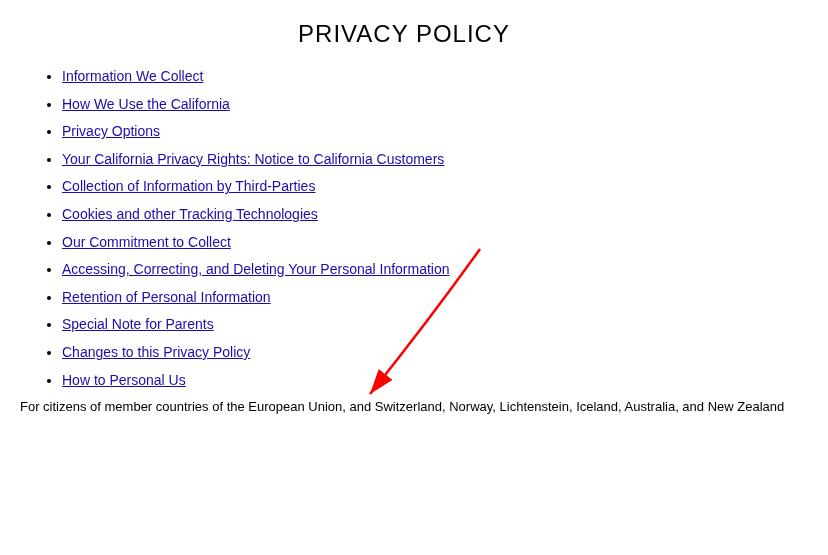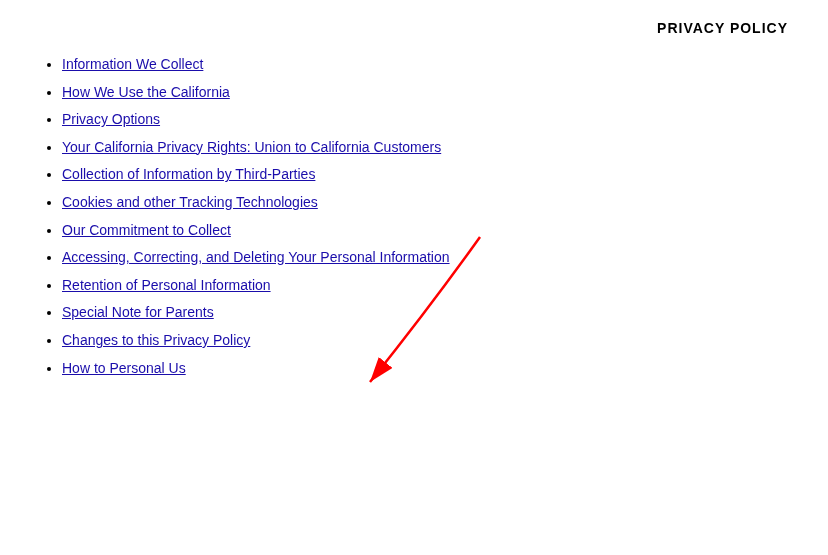--- a/index.html
+++ b/index.html
@@ -12,23 +12,23 @@
       font-family: Arial, sans-serif;
       font-size: 14px;
       background: #fff;
       color: #000;
       width: 828px;
       min-height: 555px;
       padding: 10px 20px 20px 20px;
     }
 
     .page-title {
-      text-align: right;
-      font-size: 14px;
-      font-weight: bold;
+      text-align: center;
+      font-size: 24px;
+      font-weight: normal;
       padding-right: 20px;
       padding-top: 10px;
       padding-bottom: 14px;
       letter-spacing: 1px;
     }
 
     .toc-heading {
       font-size: 18px;
       font-weight: bold;
       margin-bottom: 10px;
@@ -96,21 +96,21 @@
 <body>
 
 <div class="page-title">PRIVACY POLICY</div>
 
 <div class="toc-content">
 
   <ul class="toc-list">
   <li><a href="#">Information We Collect</a></li>
       <li><a href="#">How We Use the California</a></li>
       <li><a href="#">Privacy Options</a></li>
-      <li><a href="#">Your California Privacy Rights: Union to California Customers</a></li>
+      <li><a href="#">Your California Privacy Rights: Notice to California Customers</a></li>
       <li><a href="#">Collection of Information by Third-Parties</a></li>
       <li><a href="#">Cookies and other Tracking Technologies</a></li>
       <li><a href="#">Our Commitment to Collect</a></li>
       <li><a href="#">Accessing, Correcting, and Deleting Your Personal Information</a></li>
       <li><a href="#">Retention of Personal Information</a></li>
       <li><a href="#">Special Note for Parents</a></li>
       <li><a href="#">Changes to this Privacy Policy</a></li>
       <li><a href="#">How to Personal Us</a></li>
     </ul>
 
@@ -119,13 +119,14 @@
       <defs>
         <marker id="arrowhead" markerWidth="10" markerHeight="7" refX="10" refY="3.5" orient="auto">
           <polygon points="0 0, 10 3.5, 0 7" fill="red"></polygon>
         </marker>
       </defs>
       <path d="M 170,10 Q 120,80 60,155" stroke="red" stroke-width="2.5" fill="none" marker-end="url(#arrowhead)"></path>
     </svg>
   </div>
 
 
+  <div class="footer-text">For citizens of member countries of the European Union, and Switzerland, Norway, Lichtenstein, Iceland, Australia, and New Zealand</div>
 </div>
 
 </body></html>

